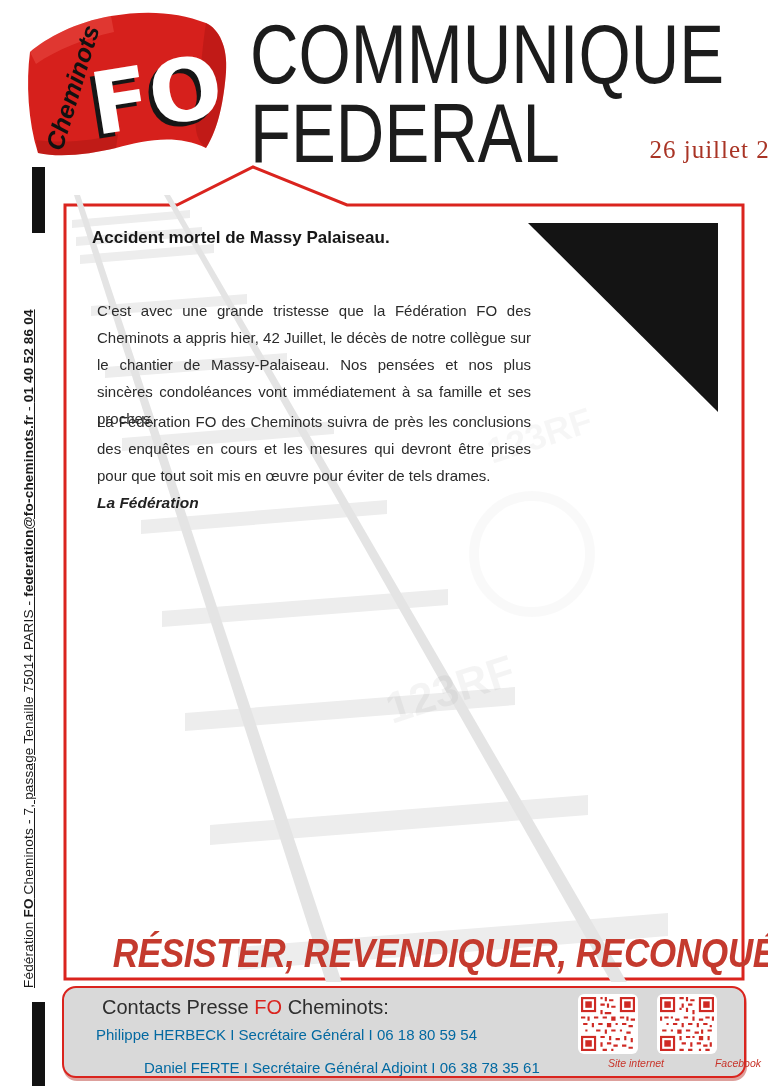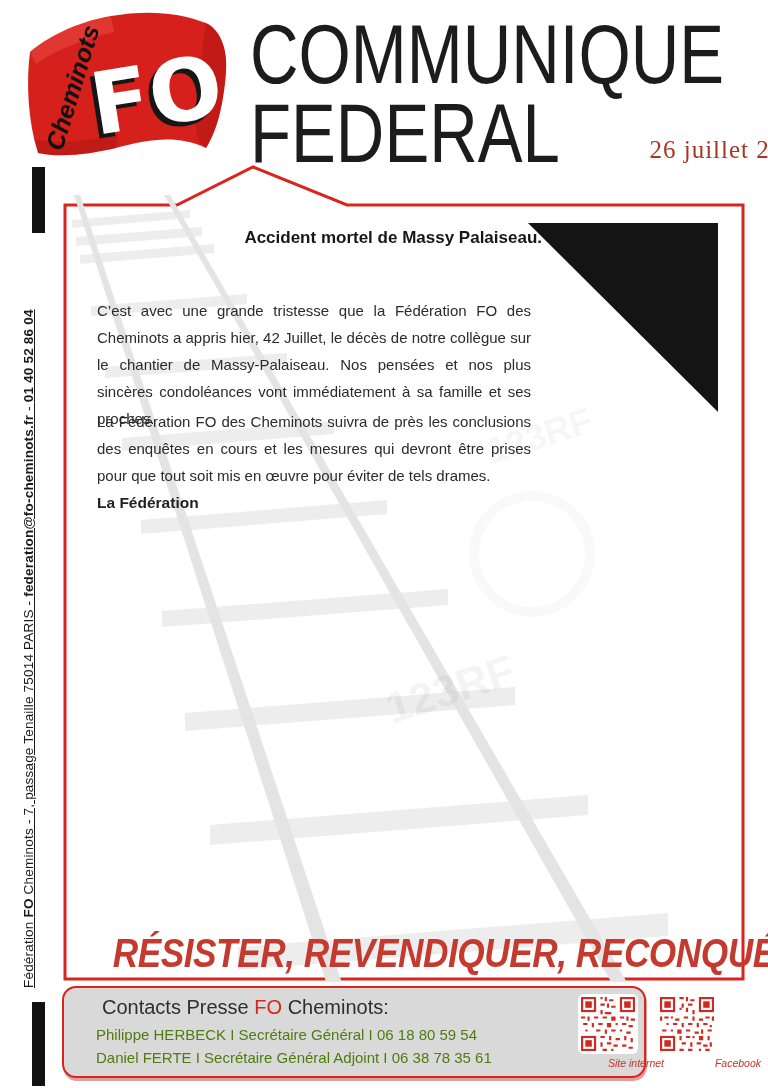--- a/index.html
+++ b/index.html
@@ -30,50 +30,50 @@
   .title-row2{display:flex;align-items:flex-end;gap:12px;}
   .title-line2{line-height:74px;}
   .header-date{
     margin-left:auto;font-family:"Liberation Serif",serif;font-size:25px;
     letter-spacing:1px;color:#a93425;padding-bottom:6px;white-space:nowrap;
   }
   
   .main-box{position:absolute;left:62px;top:164px;width:684px;height:818px;}
   .main-box>.bg-svg{position:absolute;left:0;top:0;width:684px;height:818px;}
   .doc-heading{
-    position:absolute;left:30px;top:64px;width:450px;text-align:right;
+    position:absolute;left:30px;top:64px;width:450px;text-align:left;
     font-size:17px;font-weight:bold;color:#171717;
   }
   .doc-para{
     position:absolute;left:35px;width:434px;font-size:15px;line-height:27px;
     text-align:justify;color:#2b2b2b;
   }
   .para1{top:118px;}
   .para2{top:229px;}
   .doc-signature{
     position:absolute;left:35px;top:330px;font-size:15.5px;
-    font-weight:bold;color:#222;
+    font-weight:bold;font-style:italic;color:#222;
   }
   .slogan{position:absolute;left:0;right:0;bottom:6px;text-align:center;}
   .slogan span{
     display:inline-block;transform:scaleX(.88);transform-origin:center;
     font-size:40px;font-weight:bold;font-style:italic;letter-spacing:-.5px;
     color:#c43a2e;white-space:nowrap;
   }
   
   .contact-box{
-    position:absolute;left:62px;top:986px;width:584px;height:92px;
+    position:absolute;left:62px;top:986px;width:684px;height:92px;
     box-sizing:border-box;background:#d9d9d9;border:2.5px solid #da241e;
     border-radius:14px;box-shadow:1px 3px 0 rgba(180,45,35,.45);
   }
   .contact-title{position:absolute;left:38px;top:8px;font-size:20px;color:#2e2e2e;}
   .contact-title .fo-red{color:#da241e;}
-  .contact-line{position:absolute;left:32px;font-size:15px;color:#4d7c0f;white-space:nowrap;}
+  .contact-line{position:absolute;left:32px;font-size:15px;color:#0369a1;white-space:nowrap;}
   .contact-line1{top:38px;}
-  .contact-line2{top:61px;}
+  .contact-line2{top:71px;margin-left:48px;}
   .qr-card{
     position:absolute;top:6px;width:60px;height:60px;background:#fff;
     border-radius:6px;padding:3px;box-sizing:border-box;
   }
   .qr1{left:514px;} .qr2{left:593px;}
   .qr-label{
     position:absolute;top:69px;width:66px;text-align:center;
     font-size:10.5px;font-style:italic;color:#c8342a;margin-left:28px;
   }
   .qr-label1{left:511px;} .qr-label2{left:613px;}

